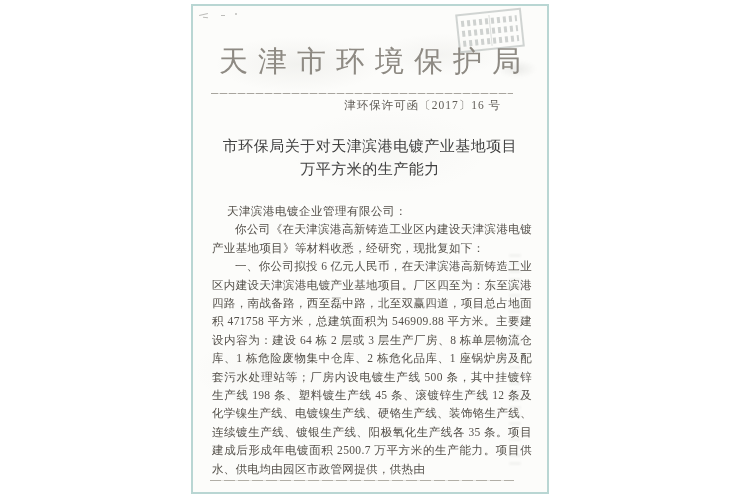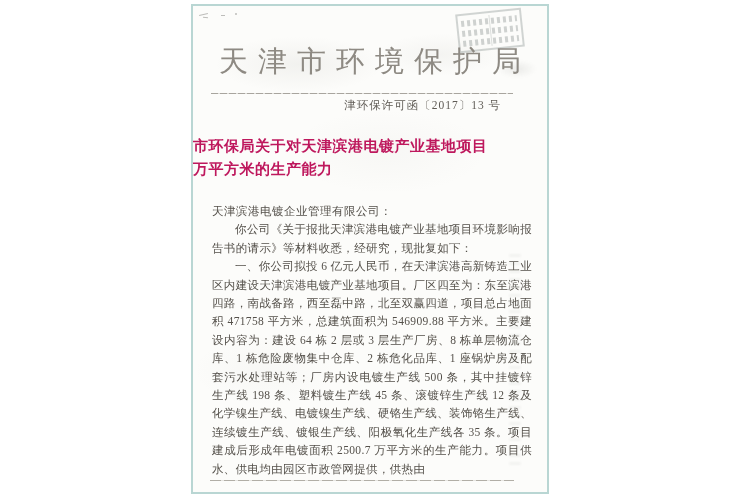--- a/index.html
+++ b/index.html
@@ -58,32 +58,32 @@
     position:absolute;left:18px;top:87px;width:302px;height:1px;
     background:repeating-linear-gradient(90deg,#a8a59e 0 7px, rgba(168,165,158,.35) 7px 9px);
   }
   .doc-no{
     position:absolute;top:92px;right:46px;
     font-size:11.5px;color:#5f5b55;letter-spacing:1px;
     white-space:nowrap;
   }
   .title{
     position:absolute;left:0;right:0;top:129px;
-    text-align:left;
-    font-size:15px;font-weight:700;color:#be185d;
+    text-align:center;
+    font-size:15px;font-weight:400;color:#404040;
     line-height:22.5px;letter-spacing:.5px;
   }
   .body-block{
     position:absolute;left:19px;top:196px;width:320px;
     font-size:11.5px;color:#54504a;
     line-height:18.4px;letter-spacing:.35px;
     text-align:justify;
   }
   .body-block p{margin:0;text-indent:2em;}
-  .salutation{white-space:nowrap;letter-spacing:.5px;}
+  .salutation{white-space:nowrap;letter-spacing:.5px;margin-left:15px;}
   .footer-rule{
     position:absolute;left:17px;top:474px;width:304px;height:1px;
     background:repeating-linear-gradient(90deg,#b1aea6 0 11px, rgba(177,174,166,.3) 11px 14px);
   }
   .bleed-artifact{
     position:absolute;right:26px;top:248px;width:12px;height:212px;
     background:repeating-linear-gradient(180deg, rgba(120,122,118,.07) 0 3px, transparent 3px 8px);
     filter:blur(1px);
   }
   .corner-smudge{
@@ -111,30 +111,30 @@
       <span class="col-div"></span>
       <span class="row r1"></span>
       <span class="row r2"></span>
       <span class="row r3"></span>
     </div>
 
     <h1 class="agency">天津市环境保护局</h1>
 
     <div class="head-rule"></div>
 
-    <div class="doc-no">津环保许可函〔2017〕13 号</div>
+    <div class="doc-no">津环保许可函〔2017〕16 号</div>
 
     <div class="title">
       <div>市环保局关于对天津滨港电镀产业基地项目</div>
       <div>万平方米的生产能力</div>
     </div>
 
     <div class="body-block">
       <div class="salutation">天津滨港电镀企业管理有限公司：</div>
-      <p>你公司《关于报批天津滨港电镀产业基地项目环境影响报告书的请示》等材料收悉，经研究，现批复如下：</p>
+      <p>你公司《在天津滨港高新铸造工业区内建设天津滨港电镀产业基地项目》等材料收悉，经研究，现批复如下：</p>
       <p>一、你公司拟投 6 亿元人民币，在天津滨港高新铸造工业区内建设天津滨港电镀产业基地项目。厂区四至为：东至滨港四路，南战备路，西至磊中路，北至双赢四道，项目总占地面积 471758 平方米，总建筑面积为 546909.88 平方米。主要建设内容为：建设 64 栋 2 层或 3 层生产厂房、8 栋单层物流仓库、1 栋危险废物集中仓库、2 栋危化品库、1 座锅炉房及配套污水处理站等；厂房内设电镀生产线 500 条，其中挂镀锌生产线 198 条、塑料镀生产线 45 条、滚镀锌生产线 12 条及化学镍生产线、电镀镍生产线、硬铬生产线、装饰铬生产线、连续镀生产线、镀银生产线、阳极氧化生产线各 35 条。项目建成后形成年电镀面积 2500.7 万平方米的生产能力。项目供水、供电均由园区市政管网提供，供热由</p>
     </div>
 
     <div class="footer-rule"></div>
 
     <div class="bleed-artifact"></div>
     <div class="corner-smudge"></div>
 
   </div>
 </div>

